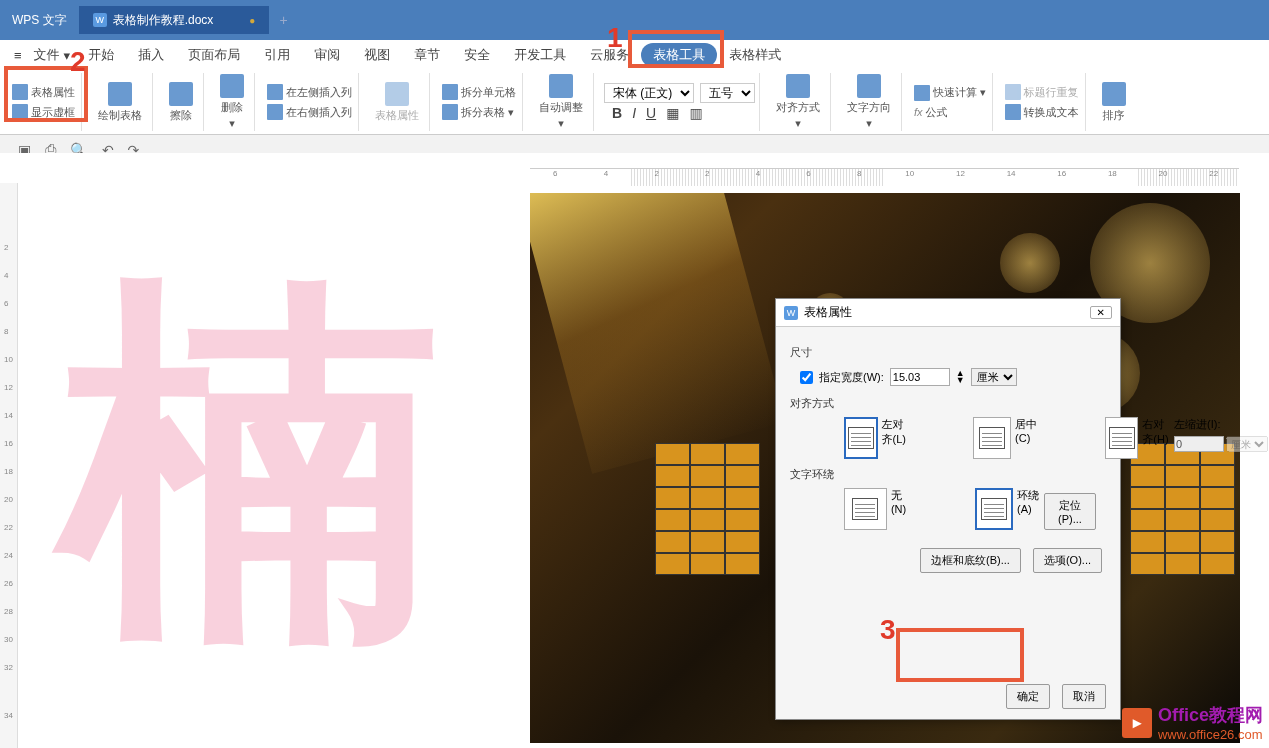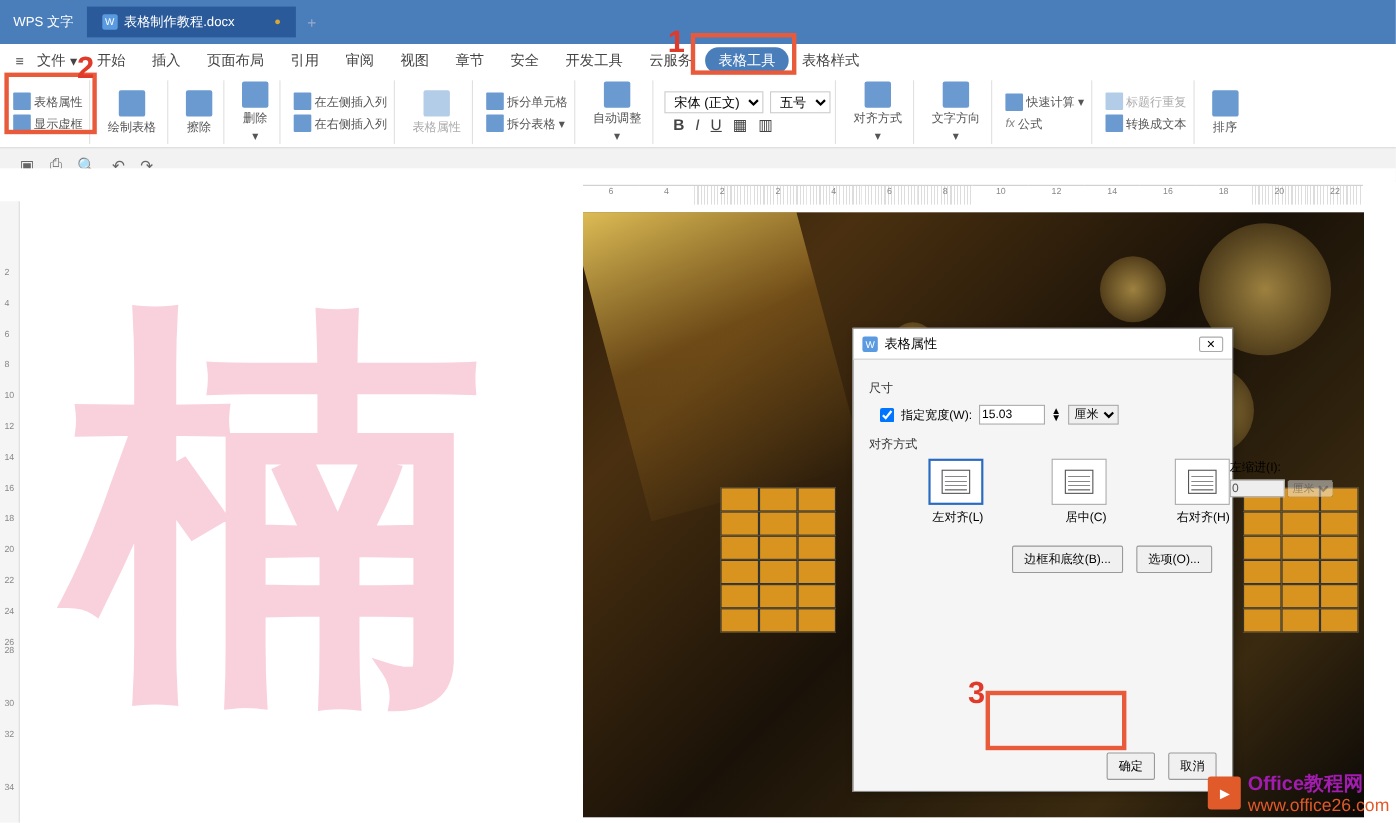--- a/index.html
+++ b/index.html
@@ -66,40 +66,40 @@
     .dlg-body { padding: 10px 14px; }
     .tabs { display: flex; border-bottom: 1px solid #aaa; }
     .tabs .t { padding: 4px 12px; border: 1px solid #aaa; border-bottom: none; background: #eee; margin-right: 2px; font-size: 11px; }
     .tabs .t.active { background: #fff; position: relative; top: 1px; }
     .fieldset { margin: 8px 0 4px; }
     .fieldset-label { font-size: 11px; color: #333; margin-bottom: 6px; }
     .row { display: flex; align-items: center; gap: 6px; padding: 2px 10px; font-size: 11px; }
     .row input[type=text] { width: 60px; border: 1px solid #aaa; padding: 2px; font-size: 11px; }
     .row select { border: 1px solid #aaa; font-size: 11px; padding: 1px; }
     .align-opts, .wrap-opts { display: flex; gap: 18px; padding: 6px 10px; }
-    .opt { display: flex; flex-direction: column; align-items: flex-end; gap: 4px; font-size: 11px; padding-left: 44px; }
+    .opt { display: flex; flex-direction: row; align-items: flex-start; gap: 4px; font-size: 11px; padding-left: 44px; }
     .opt-box { width: 50px; height: 42px; border: 1px solid #aaa; background: #fff; display: flex; align-items: center; justify-content: center; }
     .opt-box.selected { border: 2px solid #2a6ac0; }
     .opt-inner { width: 26px; height: 22px; border: 1px solid #555; position: relative; }
     .opt-inner::after { content:''; position: absolute; inset: 2px; background: repeating-linear-gradient(0deg,#888 0,#888 1px,transparent 1px,transparent 4px); }
     .indent-box { display: flex; flex-direction: column; gap: 4px; font-size: 11px; }
     .indent-box input { width: 50px; border: 1px solid #aaa; padding: 1px; font-size: 11px; background: #eee; }
     .dlg-btn { border: 1px solid #999; background: #f0f0f0; padding: 4px 10px; font-size: 11px; border-radius: 2px; }
     .dlg-footer { position: absolute; bottom: 10px; right: 14px; display: flex; gap: 12px; }
     .side-btns { display: flex; flex-direction: column; gap: 10px; align-items: center; margin-top: 4px; padding-right: 4px;}
     
     
     .anno { position: absolute; color: #e03a2a; font-weight: bold; font-size: 28px; z-index: 50; }
     .anno-box { position: absolute; border: 4px solid #e85a3a; z-index: 49; }
     
     
     .office-wm { position: absolute; right: 6px; bottom: 6px; display: flex; align-items: center; gap: 6px; font-size: 18px; font-weight: bold; }
     .office-wm .logo { width: 30px; height: 30px; background: #e05a2a; border-radius: 3px; display: flex; align-items: center; justify-content: center; color: #fff; font-size: 16px; }
     .office-wm .t1 { color: #a21caf; }
-    .office-wm .t2 { color: #e05a2a; font-size: 16px; font-weight: normal; display: block; }
+    .office-wm .t2 { color: #e05a2a; font-size: 13px; font-weight: normal; display: block; }
   </style>
 </head>
 <body>
 
 <div class="title-bar">
   <span class="app-name">WPS 文字</span>
   <div class="tab">
     <span class="tab-icon">W</span>
     <span>表格制作教程.docx</span>
     <span class="tab-close">●</span>
@@ -239,21 +239,21 @@
       <div class="tick" style="top:144px">8</div>
     <div class="tick" style="top:172px">10</div>
       <div class="tick" style="top:200px">12</div>
     <div class="tick" style="top:228px">14</div>
       <div class="tick" style="top:256px">16</div>
     <div class="tick" style="top:284px">18</div>
       <div class="tick" style="top:312px">20</div>
     <div class="tick" style="top:340px">22</div>
       <div class="tick" style="top:368px">24</div>
     <div class="tick" style="top:396px">26</div>
-      <div class="tick" style="top:404px">28</div>
+      <div class="tick" style="top:424px">28</div>
     <div class="tick" style="top:452px">30</div>
       <div class="tick" style="top:480px">32</div>
     <div class="tick" style="top:528px">34</div>
   </div>
   <div class="hruler">
     <div class="seg">6</div>
       <div class="seg">4</div>
     <div class="seg hatched">2</div>
       <div class="seg hatched">2</div>
     <div class="seg hatched">4</div>
@@ -364,20 +364,40 @@
         <div class="indent-box">
           <span>左缩进(I):</span>
           <div style="display:flex;gap:2px">
             <input type="text" disabled="" value="0" style="">
             <select disabled="" style="font-size:10px"><option>厘米</option></select>
           </div>
         </div>
       </div>
     </div>
 
+    <div class="fieldset">
+      <div class="fieldset-label">文字环绕</div>
+      <div style="display:flex;justify-content:space-between;align-items:flex-end;padding:0 10px">
+        <div class="wrap-opts" style="padding:0">
+          <div class="opt">
+            <div class="opt-box">
+                <div class="opt-inner"></div>
+              </div>
+            <span>无(N)</span>
+          </div>
+          <div class="opt">
+            <div class="opt-box selected">
+                <div class="opt-inner"></div>
+              </div>
+            <span>环绕(A)</span>
+          </div>
+        </div>
+        <button class="dlg-btn">定位(P)...</button>
+      </div>
+    </div>
 
     <div class="side-btns" style="flex-direction:row;justify-content:flex-end;gap:12px;margin-top:18px">
       <button class="dlg-btn">边框和底纹(B)...</button>
       <button class="dlg-btn">选项(O)...</button>
     </div>
   </div>
   <div class="dlg-footer">
     <button class="dlg-btn">确定</button>
     <button class="dlg-btn">取消</button>
   </div>

